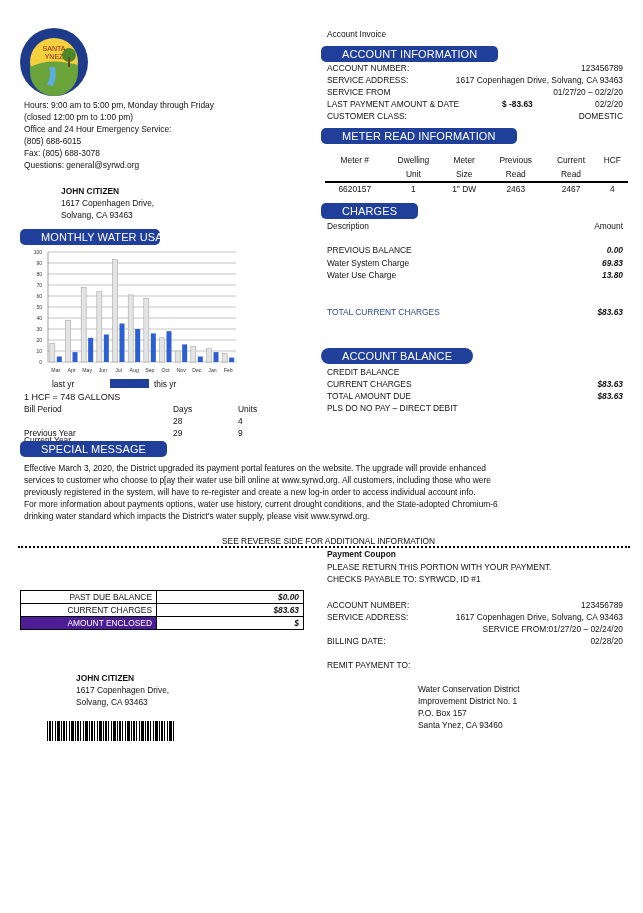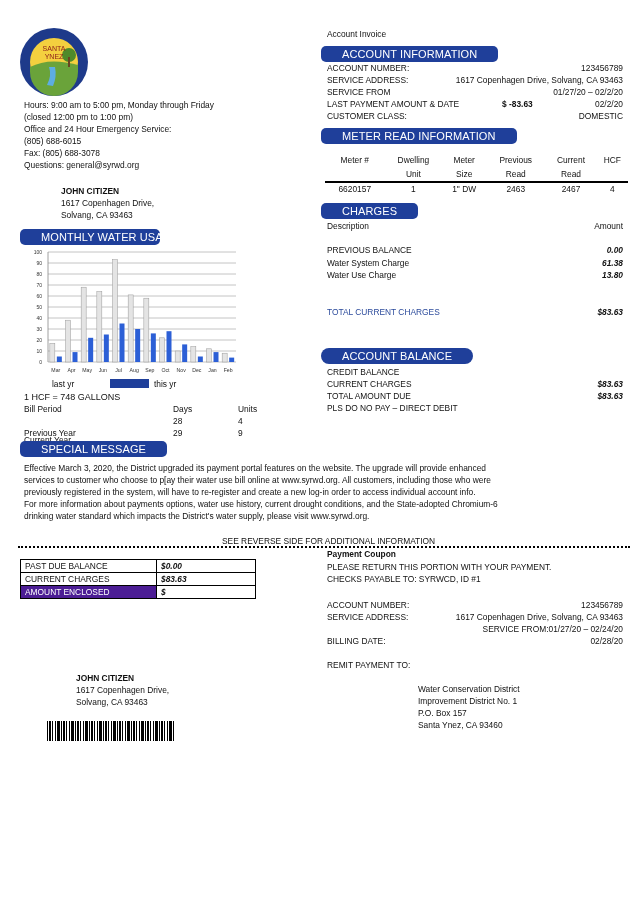--- a/index.html
+++ b/index.html
@@ -11,21 +11,21 @@
     padding: 1px 21px; border-radius: 5px; letter-spacing: 0.1px; line-height: 14px; white-space: nowrap;
   }
   .line { position: absolute; line-height: 12px; white-space: nowrap; }
   .row { position: absolute; display: flex; justify-content: space-between; line-height: 12px; white-space: nowrap; }
   .bold-it { font-weight: bold; font-style: italic; }
   .blue-text { color: #2b4a9b; }
   .meter-table { position: absolute; left: 325px; top: 152px; width: 303px; border-collapse: collapse; font-size: 8.4px; }
   .meter-table th { font-weight: normal; text-align: center; padding: 0; height: 15px; }
   .meter-table td { text-align: center; padding: 0; height: 13px; }
   .meter-table tr.sep td { border-top: 2px solid #000; }
-  .coupon-table { position: absolute; left: 20px; top: 559px; width: 236px; border-collapse: collapse; font-size: 8.4px; }
+  .coupon-table { position: absolute; left: 20px; top: 590px; width: 284px; border-collapse: collapse; font-size: 8.4px; text-align: right; }
   .coupon-table td { border: 1px solid #000; padding: 0 4px; height: 13px; }
   .coupon-table td.label { width: 136px; }
   .coupon-table tr.hl td.label { background: #4c1d95; color: #fff; }
   .dash-line { position: absolute; left: 18px; top: 546px; width: 612px; border-top: 2px dotted #000; }
   .barcode { position: absolute; left: 47px; top: 721px; width: 127px; height: 20px;
     background: repeating-linear-gradient(90deg, #000 0 1px, #fff 1px 2px, #000 2px 4px, #fff 4px 5px, #000 5px 6px, #fff 6px 8px, #000 8px 9px, #fff 9px 10px, #000 10px 13px, #fff 13px 14px); }
   .chart-wrap { position: absolute; left: 20px; top: 248px; width: 220px; height: 130px; }
   .legend-swatch { position: absolute; left: 110px; top: 379px; width: 39px; height: 9px; background: #1f3f9a; }
 </style>
 </head>
@@ -114,21 +114,21 @@
 <div class="row" style="left:327px; top:220px; width:296px;">
   <span>Description</span>
   <span>Amount</span>
 </div>
 <div class="row" style="left:327px; top:244px; width:296px;">
   <span>PREVIOUS BALANCE</span>
   <span class="bold-it">0.00</span>
 </div>
 <div class="row" style="left:327px; top:257px; width:296px;">
   <span>Water System Charge</span>
-  <span class="bold-it">61.38</span>
+  <span class="bold-it">69.83</span>
 </div>
 <div class="row" style="left:327px; top:269px; width:296px;">
   <span>Water Use Charge</span>
   <span class="bold-it">13.80</span>
 </div>
 <div class="row" style="left:327px; top:306px; width:296px;">
   <span class="blue-text">TOTAL CURRENT CHARGES</span>
   <span class="bold-it">$83.63</span>
 </div>
 

